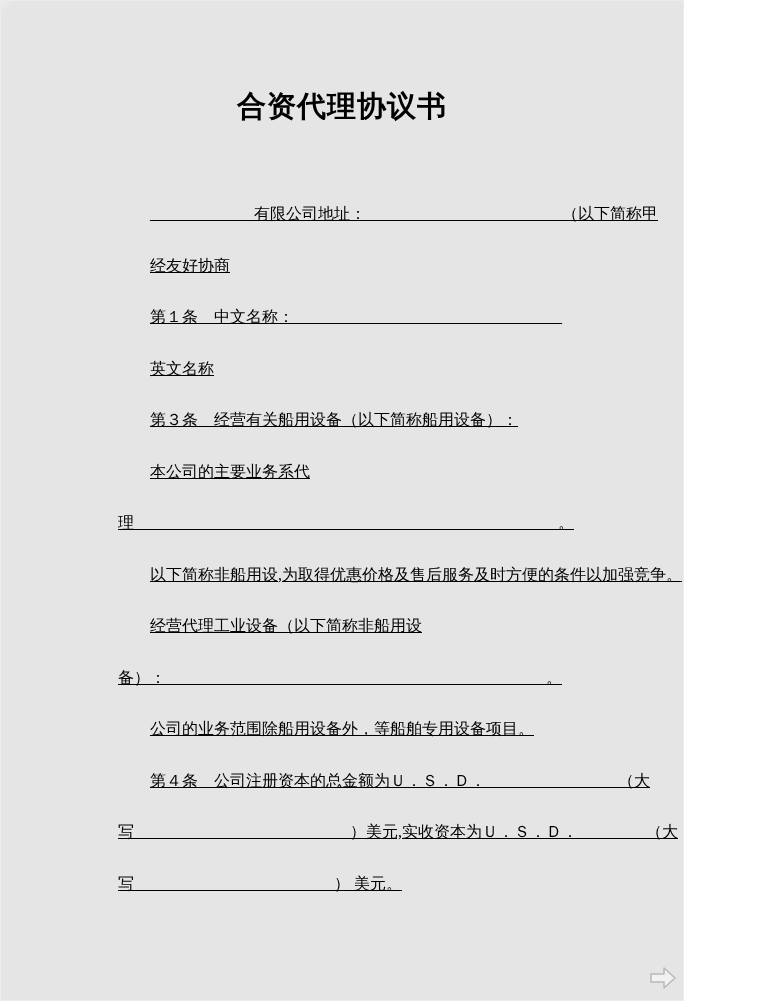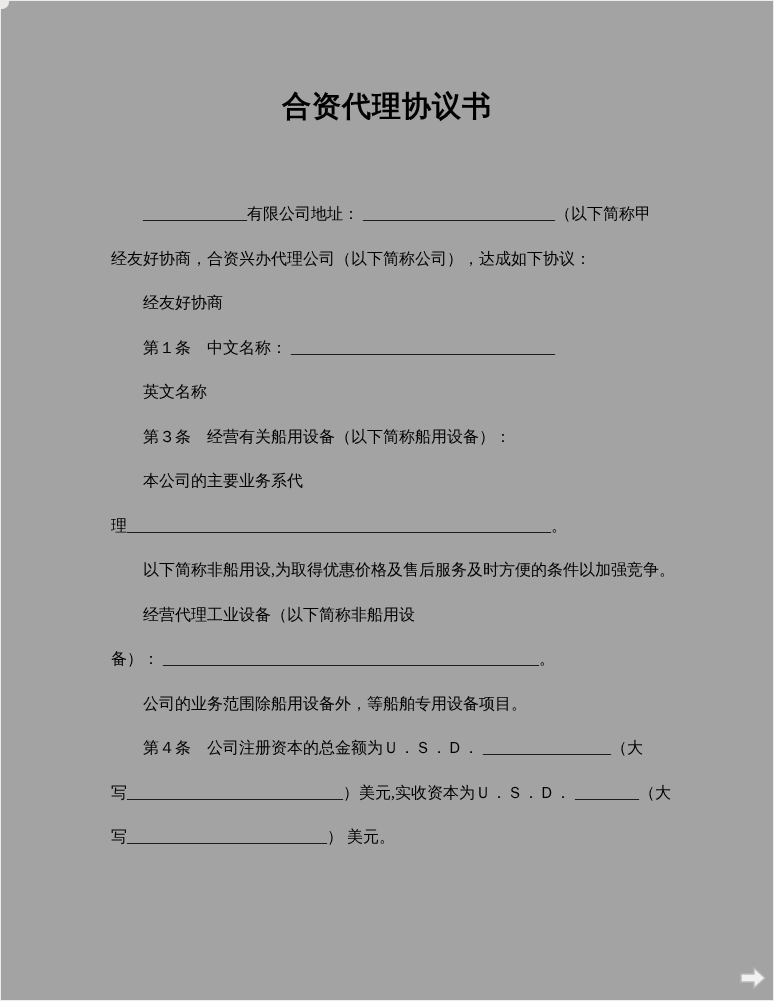--- a/index.html
+++ b/index.html
@@ -2,47 +2,48 @@
 <html><head>
 <meta charset="utf-8">
 <style>
   html, body {
     margin: 0;
     padding: 0;
     background: #ffffff;
   }
   .page {
     position: relative;
-    width: 774px;
+    width: 684px;
     height: 1001px;
     box-sizing: border-box;
-    background: #a3a3a3;
+    background: #e5e5e5;
     border: 1px solid #ececec;
     overflow: hidden;
     font-family: "Liberation Serif", "DejaVu Serif", serif;
     color: #000000;
   }
   .title {
     margin: 88px 0 0 0;
     text-align: center;
     font-size: 29px;
     line-height: 34px;
     font-weight: bold;
     letter-spacing: 1px;
   }
   .content {
     margin-top: 71px;
     padding: 0 100px 0 105px;
     font-size: 16px;
   }
   .line {
-    margin: 5px;
+    margin: 12px;
     line-height: 39.5px;
     white-space: nowrap;
     letter-spacing: 0;
+    text-decoration: underline;
   }
   .line.indent {
     text-indent: 2em;
   }
   .next-arrow {
     position: absolute;
     right: 5px;
     bottom: 9px;
     width: 30px;
     height: 26px;
@@ -62,21 +63,20 @@
 <body>
 
 <div class="page">
 
   <div class="corner-artifact"></div>
 
   <h1 class="title">合资代理协议书</h1>
 
   <div class="content">
       <p class="line indent">_____________有限公司地址： ________________________（以下简称甲</p>
-      <p class="line">经友好协商，合资兴办代理公司（以下简称公司），达成如下协议：</p>
       <p class="line indent">经友好协商</p>
       <p class="line indent">第１条　中文名称： _________________________________</p>
       <p class="line indent">英文名称</p>
       <p class="line indent">第３条　经营有关船用设备（以下简称船用设备）：</p>
       <p class="line indent">本公司的主要业务系代</p>
       <p class="line">理_____________________________________________________。</p>
       <p class="line indent">以下简称非船用设,为取得优惠价格及售后服务及时方便的条件以加强竞争。</p>
       <p class="line indent">经营代理工业设备（以下简称非船用设</p>
       <p class="line">备）： _______________________________________________。</p>
       <p class="line indent">公司的业务范围除船用设备外，等船舶专用设备项目。</p>

